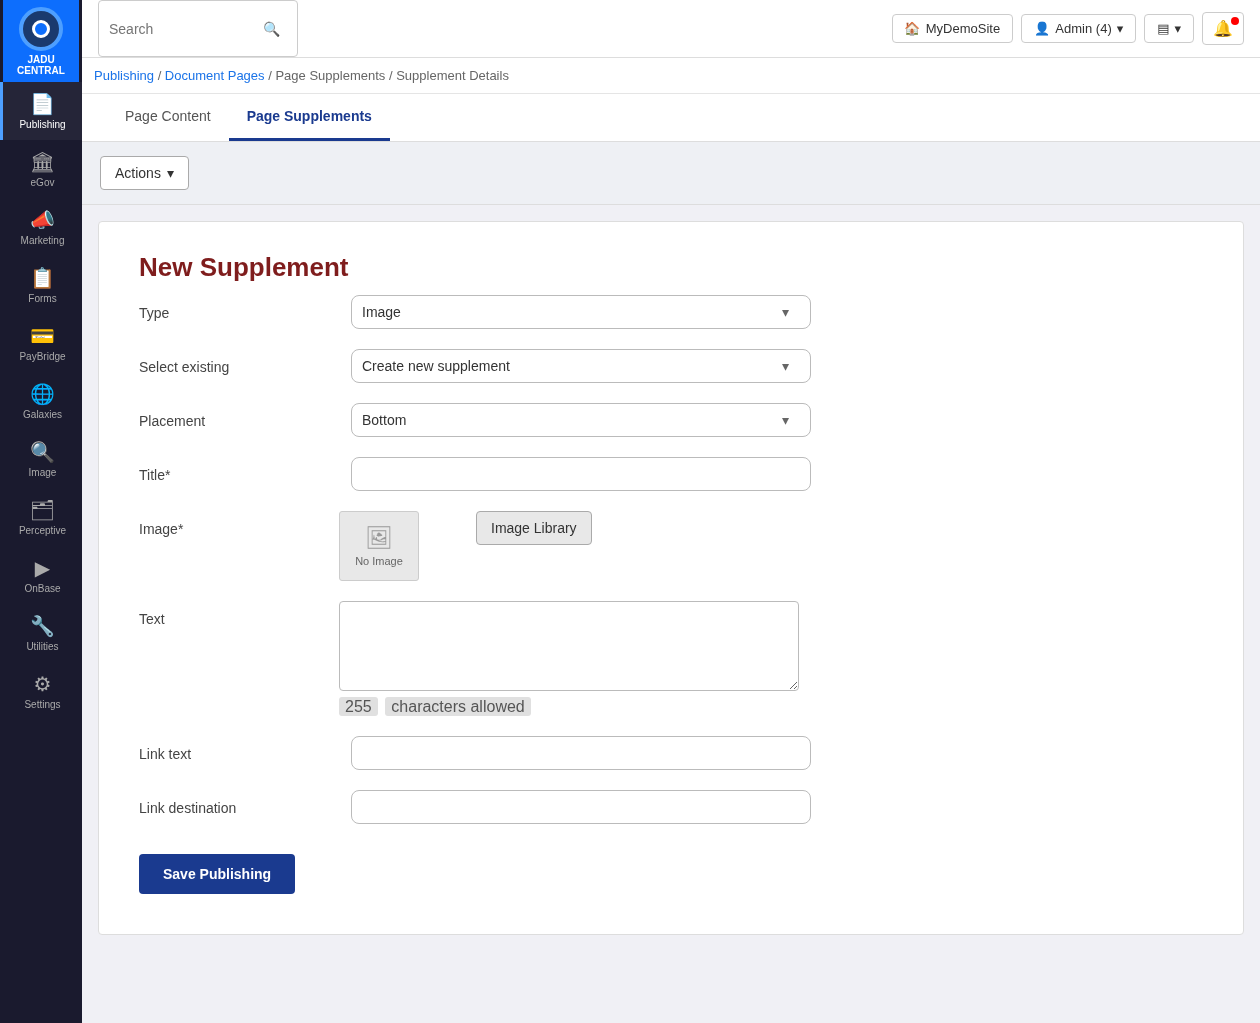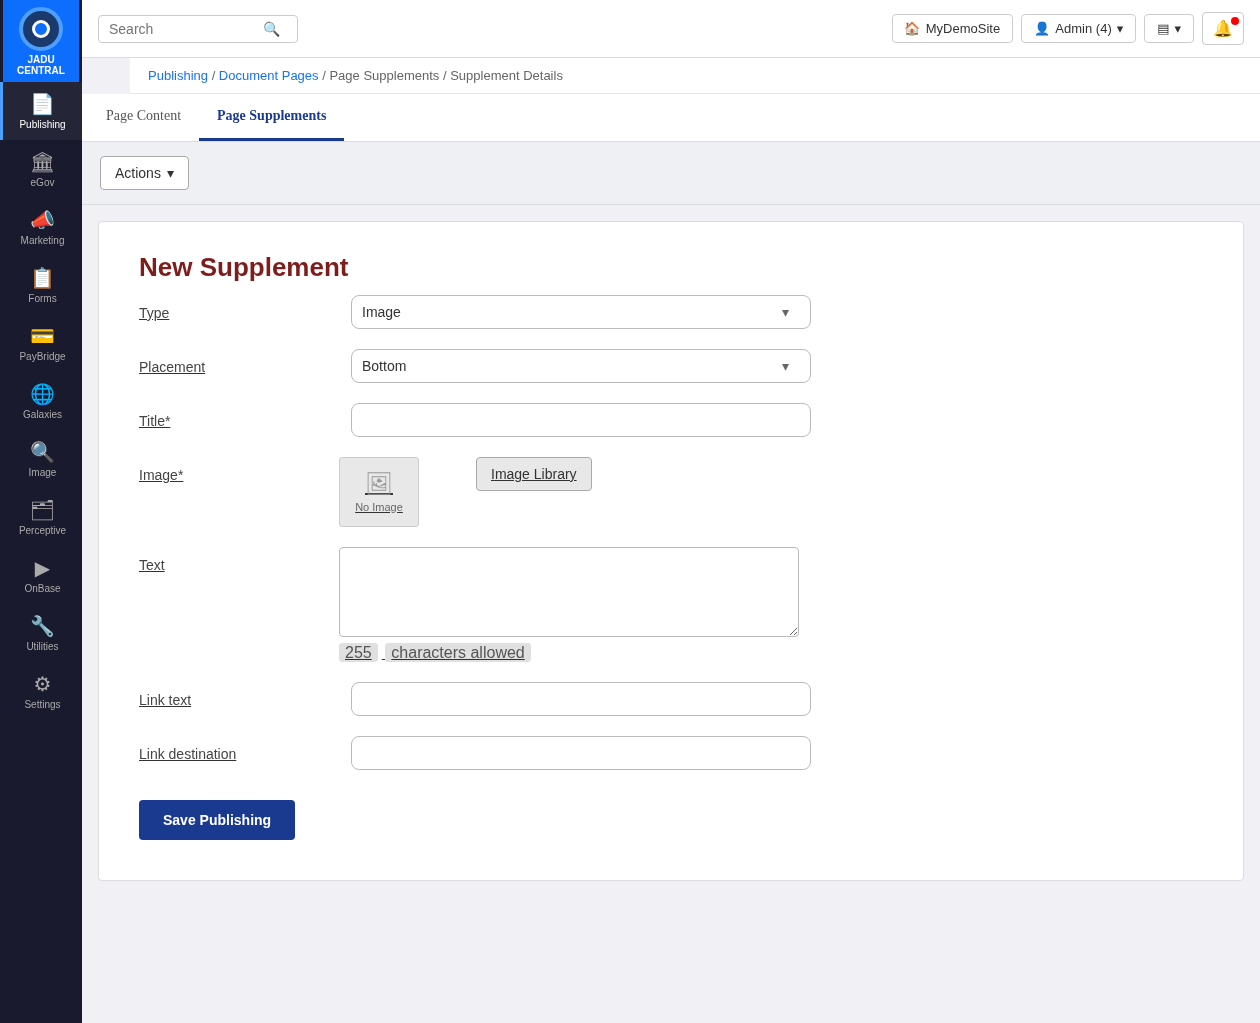--- a/index.html
+++ b/index.html
@@ -77,21 +77,20 @@
       display: flex;
       flex-direction: column;
       overflow: hidden;
     }
 
     
     .topbar {
       background: #fff;
       height: 58px;
       display: flex;
-      align-items: center;
       padding: 0 16px;
       border-bottom: 1px solid #ddd;
       flex-shrink: 0;
       gap: 12px;
     }
     .search-box {
       display: flex;
       align-items: center;
       border: 1px solid #ccc;
       border-radius: 4px;
@@ -146,37 +145,35 @@
 
     
     .page-area {
       flex: 1;
       overflow-y: auto;
       padding: 0;
     }
 
     
     .breadcrumb {
-      padding: 10px 18px;
+      padding: 10px 12px;
       font-size: 13px;
       color: #555;
       background: #fff;
       border-bottom: 1px solid #e5e5e5;
-      margin-left: 48px;
     }
     .breadcrumb a { color: #1a73e8; text-decoration: none; }
     .breadcrumb span { color: #666; }
 
     
     .tabs {
       background: #fff;
       border-bottom: 1px solid #ddd;
       display: flex;
-      padding: 0 6px;
-      font-family: Liberation Serif, serif;
+      padding: 0 25px;
     }
     .tab {
       padding: 14px 18px;
       font-size: 14px;
       cursor: pointer;
       color: #555;
       border-bottom: 3px solid transparent;
     }
     .tab.active { color: #1a3a8f; font-weight: bold; border-bottom: 3px solid #1a3a8f; }
 
@@ -211,21 +208,20 @@
       font-size: 26px;
       font-weight: bold;
       color: #7f1d1d;
       margin-bottom: 12px;
     }
 
     .form-row {
       display: flex;
       align-items: flex-start;
       margin-bottom: 20px;
-      text-decoration: underline;
     }
     .form-label {
       width: 200px;
       flex-shrink: 0;
       font-size: 14px;
       color: #444;
       padding-top: 10px;
     }
     .form-control {
       flex: 1;
@@ -447,20 +443,28 @@
         <div class="form-control select-wrap">
           <select class="form-select">
             <option>Image</option>
             <option>Text</option>
             <option>Link</option>
           </select>
         </div>
       </div>
 
       
+      <div class="form-row">
+        <label class="form-label">Select existing</label>
+        <div class="form-control select-wrap">
+          <select class="form-select">
+            <option>Create new supplement</option>
+          </select>
+        </div>
+      </div>
 
       
       <div class="form-row">
         <label class="form-label">Placement</label>
         <div class="form-control select-wrap">
           <select class="form-select">
             <option>Top</option>
             <option selected="">Bottom</option>
             <option>Left</option>
             <option>Right</option>

